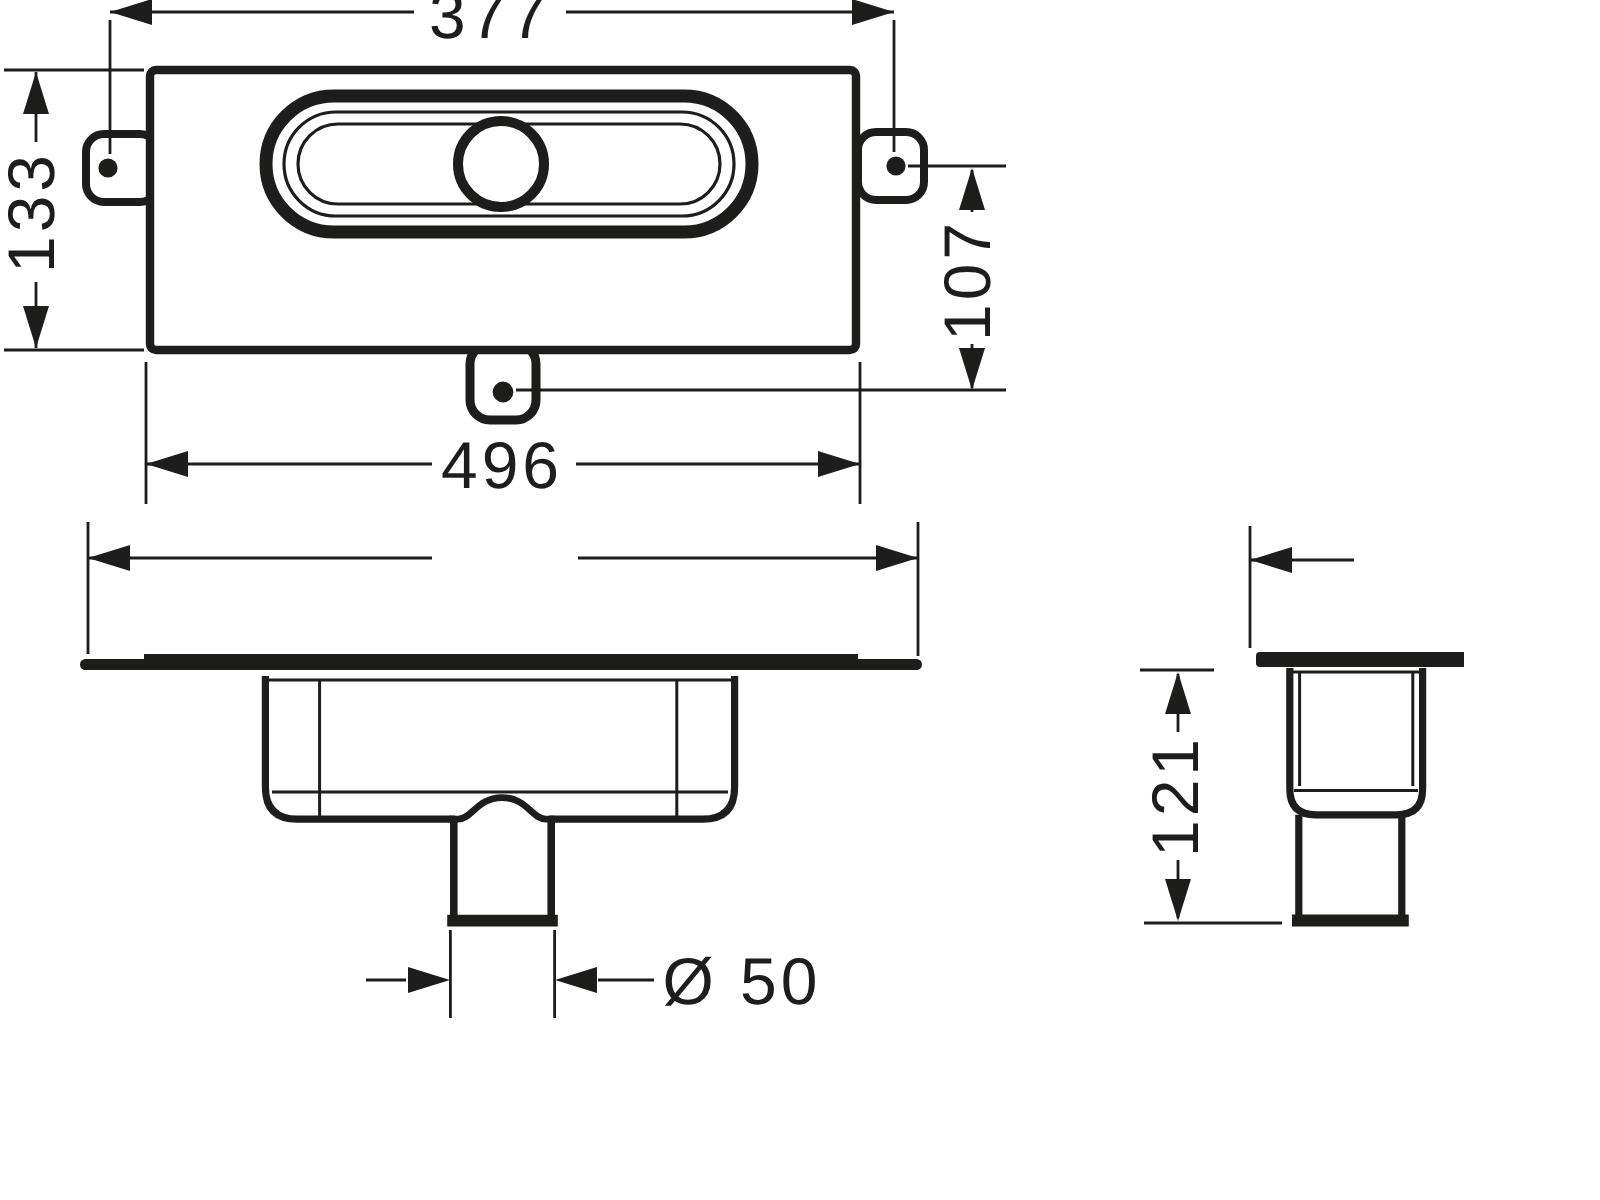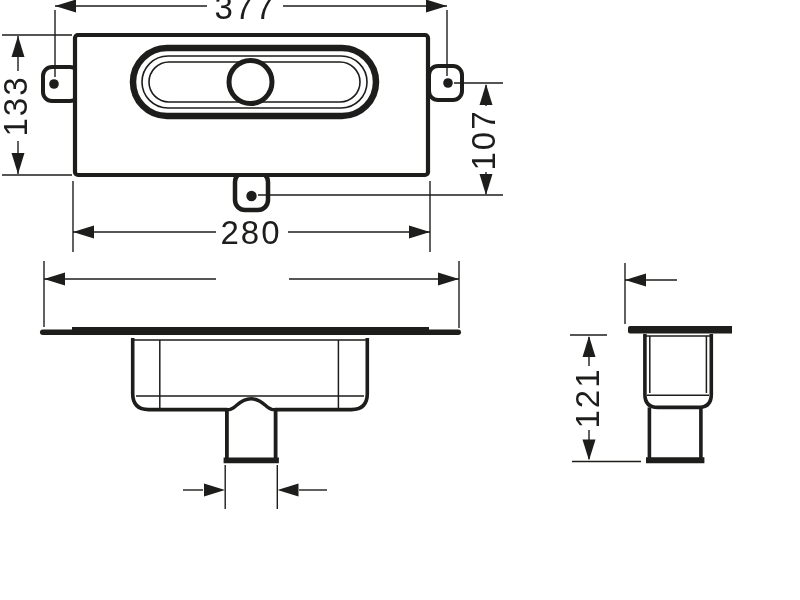--- a/index.html
+++ b/index.html
@@ -147,15 +147,16 @@
       <line x1="589" y1="337" x2="589" y2="366"></line>
       <line x1="589" y1="430" x2="589" y2="459"></line>
       <polygon points="589,336 582.5,357 595.5,357" fill="#1d1d1b" stroke="none"></polygon>
       <polygon points="589,460.5 582.5,439.5 595.5,439.5" fill="#1d1d1b" stroke="none"></polygon>
     </g>
   </svg>
 
   <div id="lbl-377" class="dim-label">377</div>
   <div id="lbl-133" class="dim-label rot">133</div>
   <div id="lbl-107" class="dim-label rot">107</div>
-  <div id="lbl-337" class="dim-label">280</div>
+  <div id="lbl-337" class="dim-label">496</div>
+  <div id="lbl-d50" class="dim-label wide">Ø 50</div>
   <div id="lbl-121" class="dim-label rot">121</div>
 </div>
 
 </body></html>

